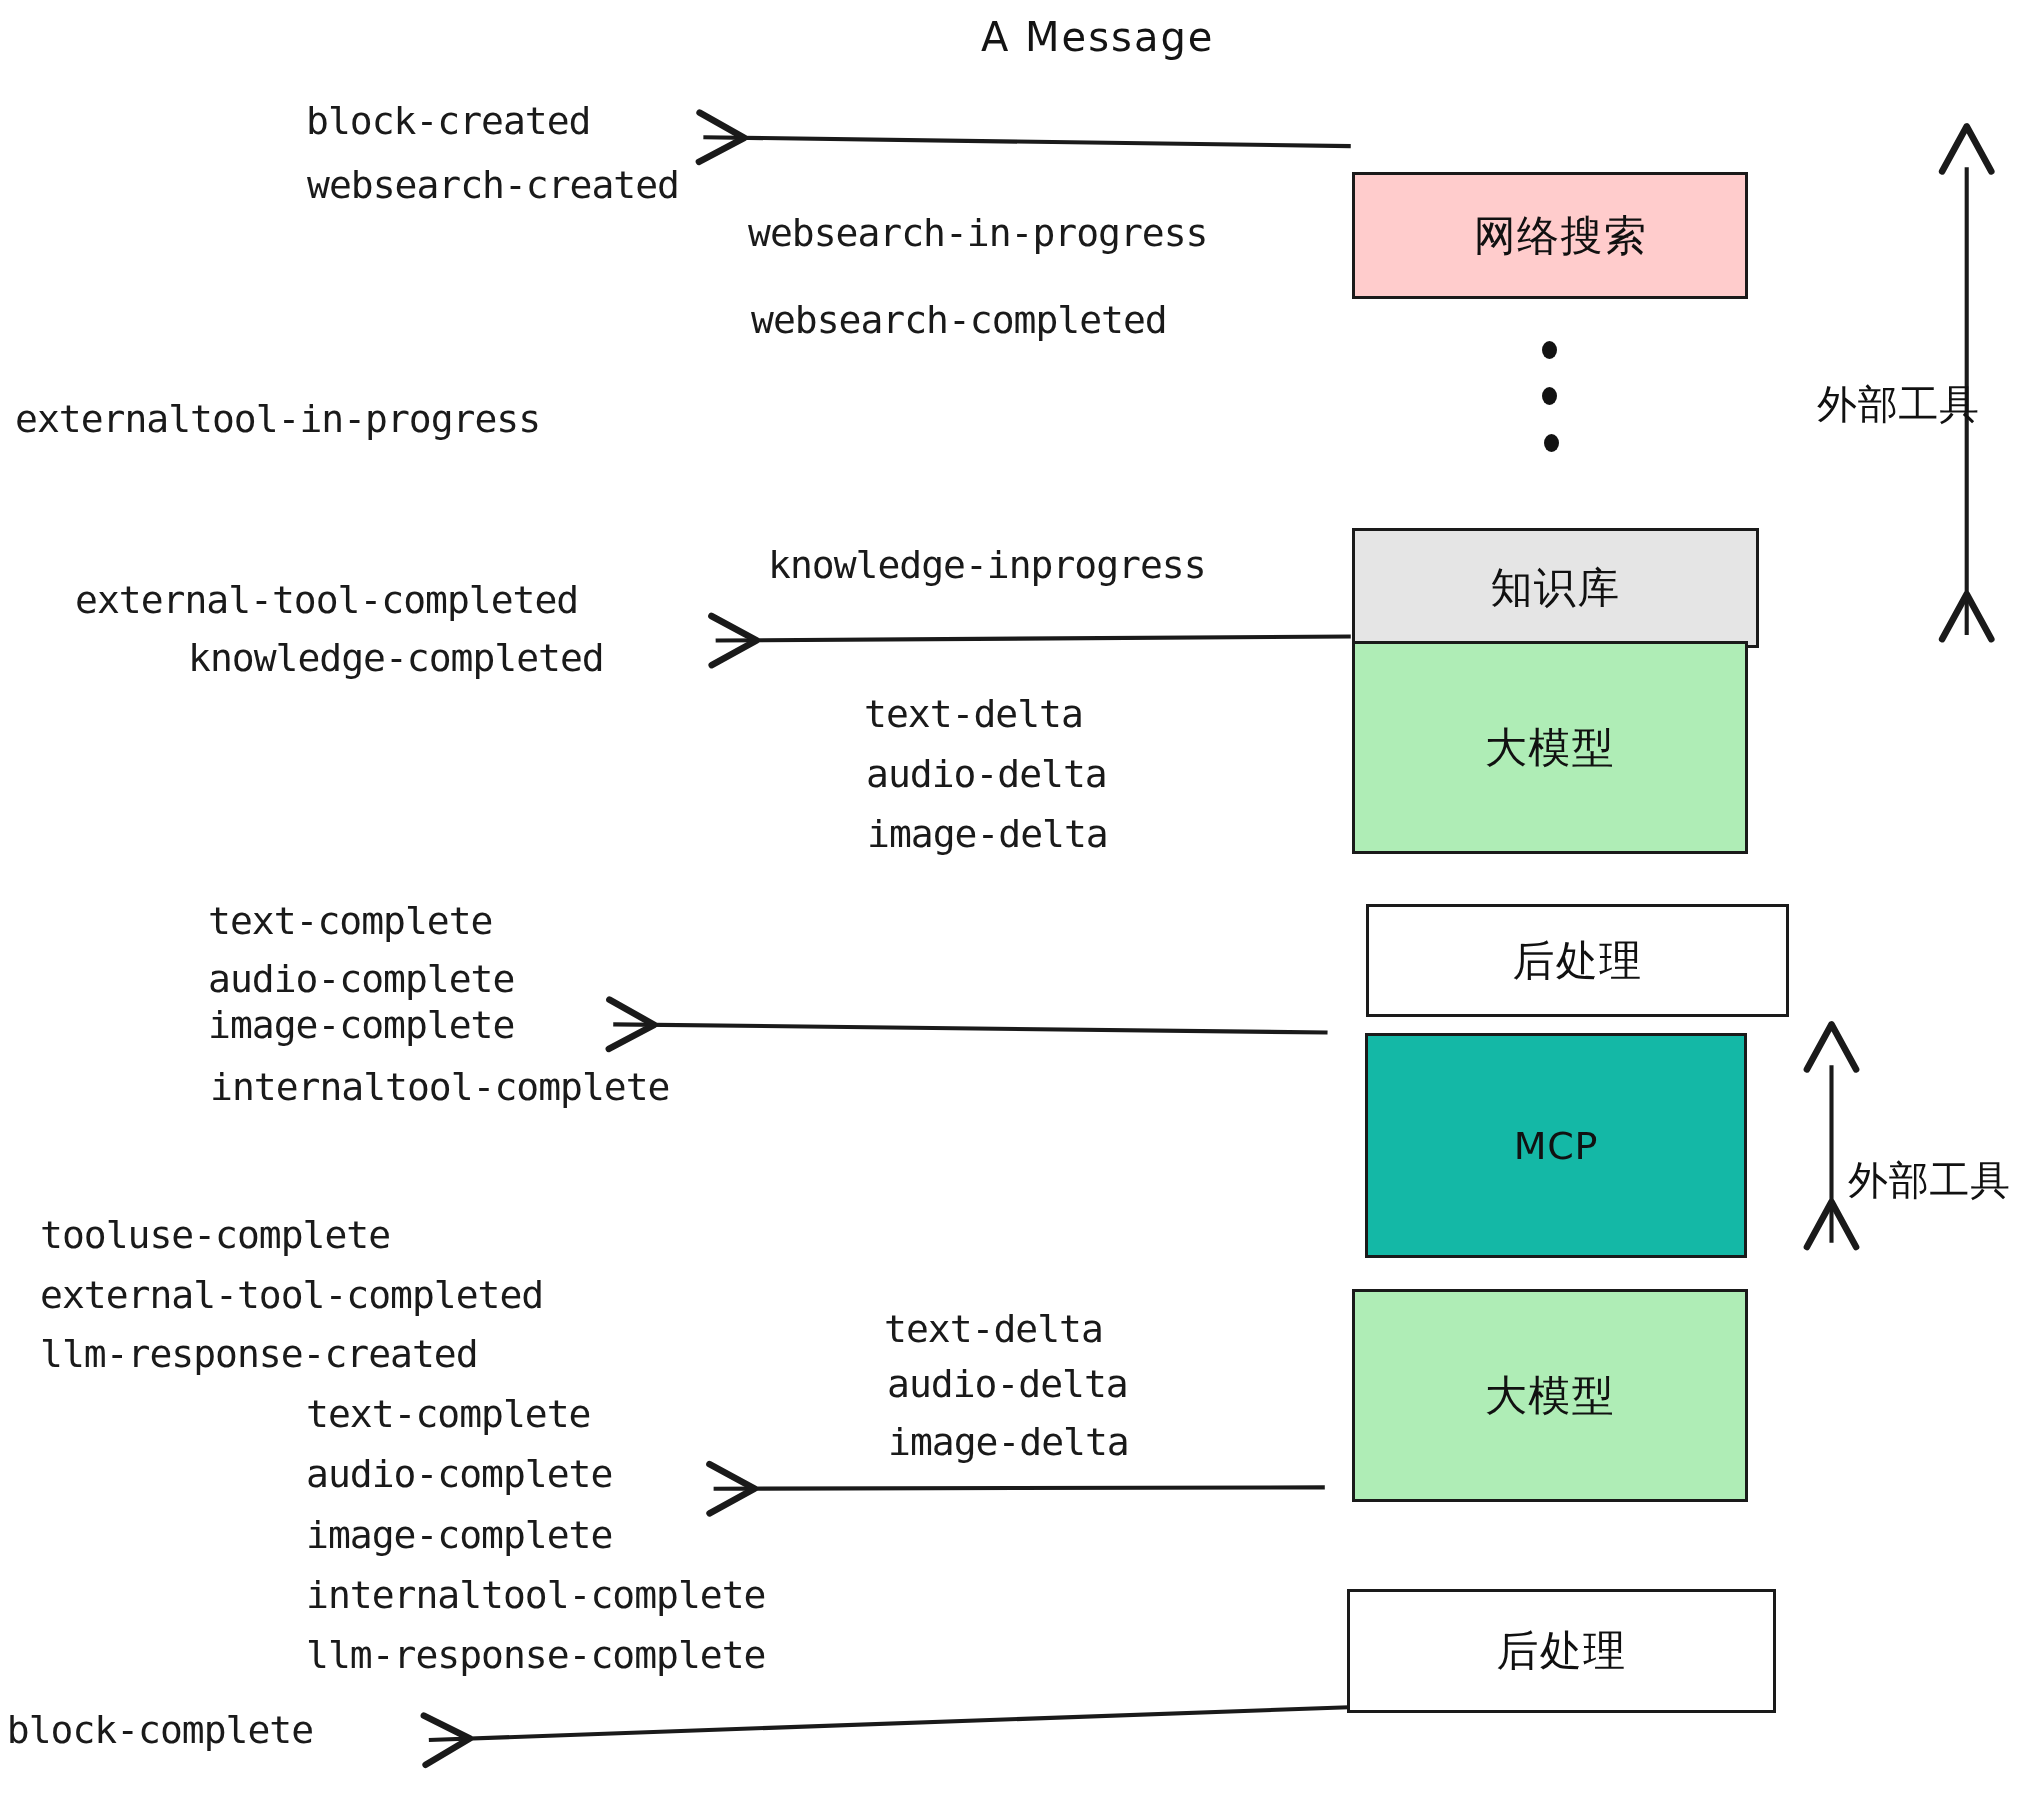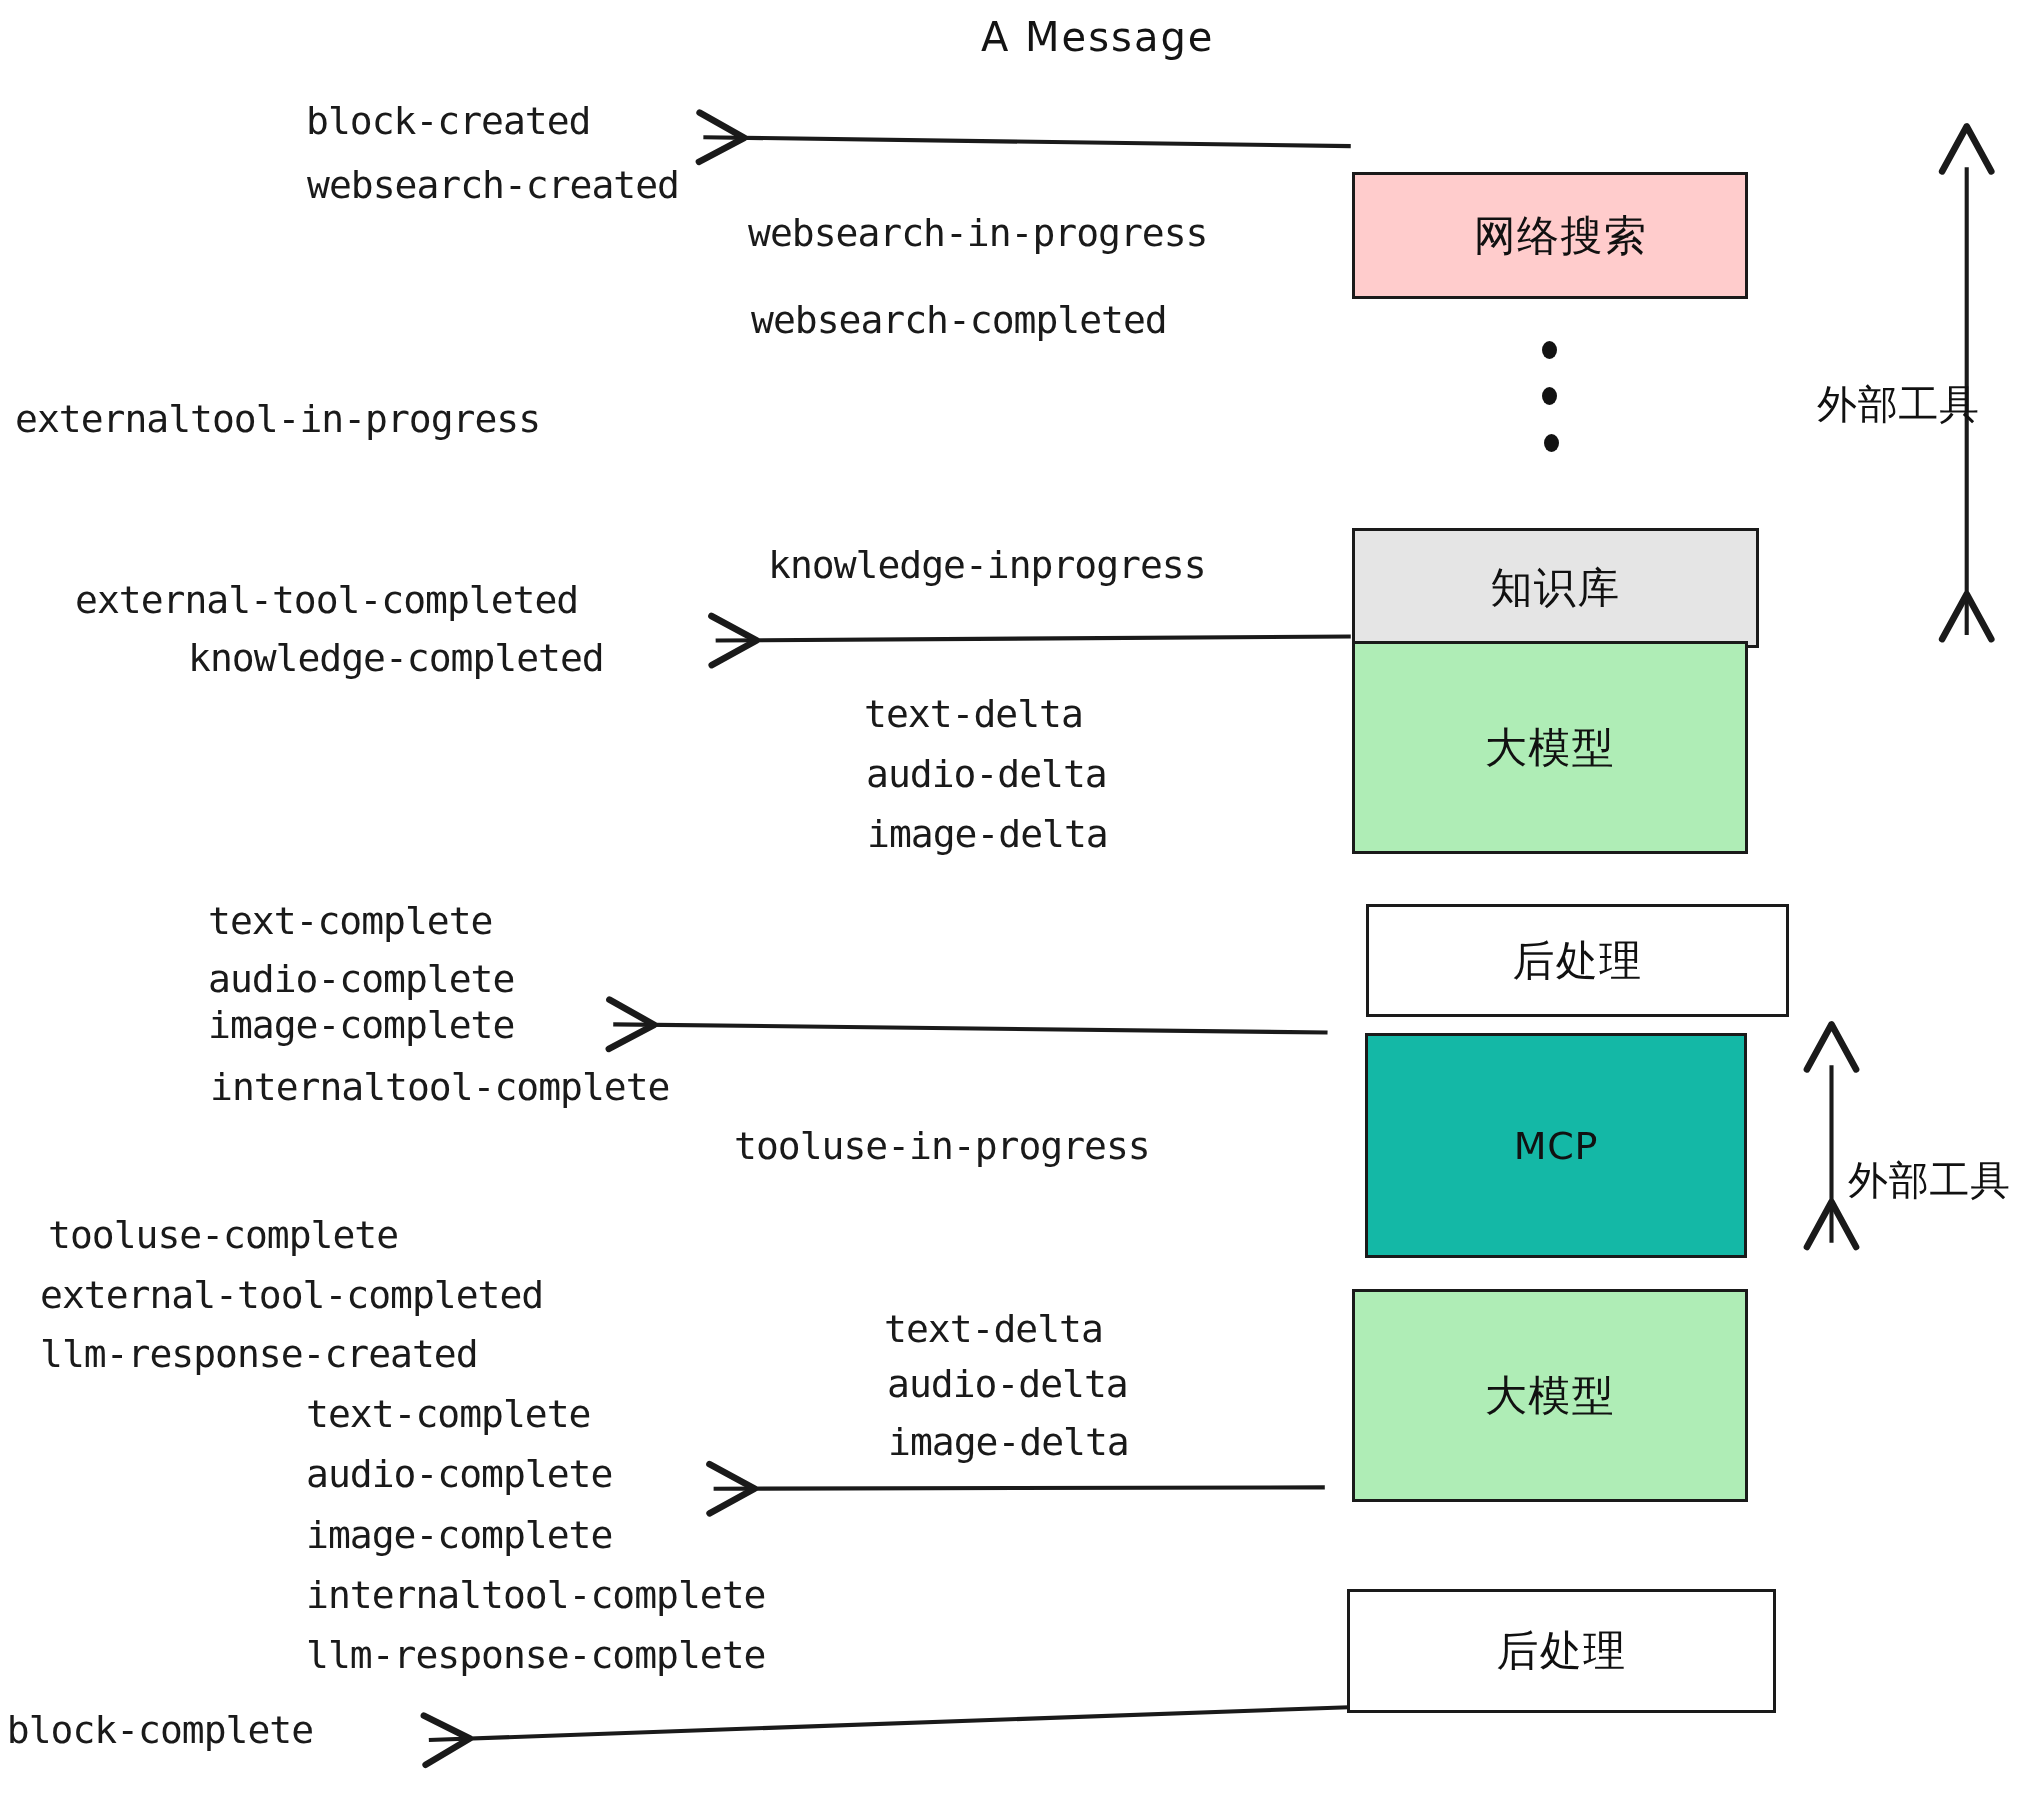--- a/index.html
+++ b/index.html
@@ -124,22 +124,21 @@
   <div class="evt" style="left:768px;top:546px;">knowledge-inprogress</div>
   <div class="evt" style="left:75px;top:581px;">external-tool-completed</div>
   <div class="evt" style="left:188px;top:639px;">knowledge-completed</div>
   <div class="evt" style="left:864px;top:695px;">text-delta</div>
   <div class="evt" style="left:866px;top:755px;">audio-delta</div>
   <div class="evt" style="left:867px;top:815px;">image-delta</div>
   <div class="evt" style="left:208px;top:902px;">text-complete</div>
   <div class="evt" style="left:208px;top:960px;">audio-complete</div>
   <div class="evt" style="left:208px;top:1006px;">image-complete</div>
   <div class="evt" style="left:210px;top:1068px;">internaltool-complete</div>
-  <div class="evt" style="left:734px;top:1127px;">tooluse-in-progress</div>
-  <div class="evt" style="left:40px;top:1216px;margin-left:8px;">tooluse-complete</div>
+  <div class="evt" style="left:40px;top:1216px;">tooluse-complete</div>
   <div class="evt" style="left:40px;top:1276px;">external-tool-completed</div>
   <div class="evt" style="left:40px;top:1335px;">llm-response-created</div>
   <div class="evt" style="left:884px;top:1310px;">text-delta</div>
   <div class="evt" style="left:887px;top:1365px;">audio-delta</div>
   <div class="evt" style="left:888px;top:1423px;">image-delta</div>
   <div class="evt" style="left:306px;top:1395px;">text-complete</div>
   <div class="evt" style="left:306px;top:1455px;">audio-complete</div>
   <div class="evt" style="left:306px;top:1516px;">image-complete</div>
   <div class="evt" style="left:306px;top:1576px;">internaltool-complete</div>
   <div class="evt" style="left:306px;top:1636px;">llm-response-complete</div>

